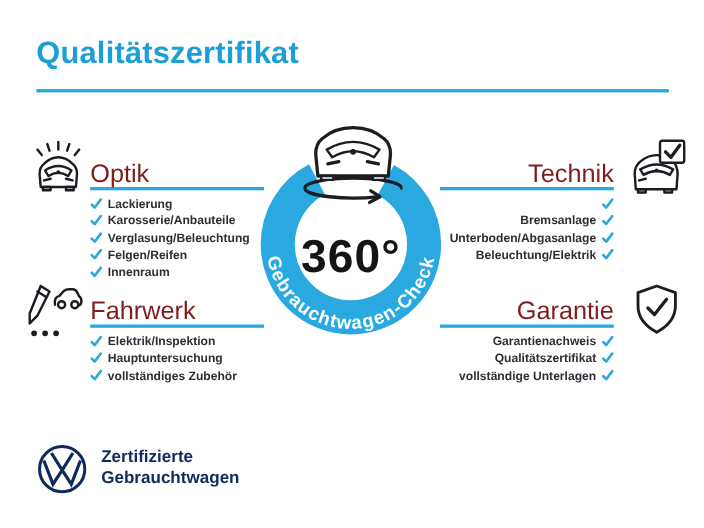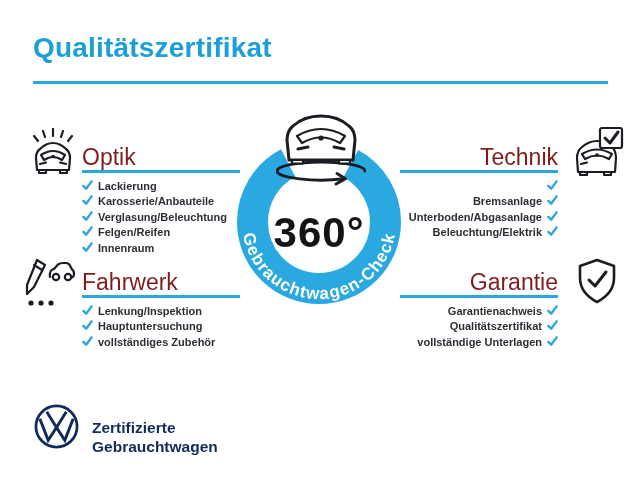--- a/index.html
+++ b/index.html
@@ -36,21 +36,21 @@
   .ico .dot{fill:#1a1d22;stroke:none}
 
   
   .abs{position:absolute}
   .curved{font-size:17px;font-weight:bold;fill:#ffffff;letter-spacing:1.1px;
           font-family:"Liberation Sans",sans-serif}
   .deg{font-size:42px;font-weight:bold;fill:#141414;letter-spacing:1px;
        font-family:"Liberation Sans",sans-serif}
 
   
-  .footer-text{position:absolute;left:92px;top:418px;font-size:15.5px;font-weight:bold;
+  .footer-text{position:absolute;left:92px;top:406px;font-size:15.5px;font-weight:bold;
                color:#102a5c;line-height:19px}
   .vw .ln{fill:none;stroke:#102a5c;stroke-width:2.8;stroke-linecap:butt;stroke-linejoin:miter}
   .vw .mono{fill:none;stroke:#102a5c;stroke-width:3;stroke-linecap:butt;stroke-linejoin:miter}
 </style>
 </head>
 <body>
 
 <div class="title">Qualitätszertifikat</div>
 <div class="title-rule"></div>
 
@@ -176,21 +176,21 @@
   <circle class="dot" cx="27" cy="45" r="2.6"></circle>
 </svg>
 <div class="sec" id="sec-wartung">
   <div class="h">Fahrwerk</div>
   <div class="rule"></div>
   <div class="items">
     <div class="item">
       <svg class="check" viewBox="0 0 12 12">
           <path d="M1.5,6.5 L4.5,9.5 L10.5,1.5"></path>
         </svg>
-      <span class="itxt">Lenkung/Inspektion</span>
+      <span class="itxt">Elektrik/Inspektion</span>
     </div>
     <div class="item">
       <svg class="check" viewBox="0 0 12 12">
           <path d="M1.5,6.5 L4.5,9.5 L10.5,1.5"></path>
         </svg>
       <span class="itxt">Hauptuntersuchung</span>
     </div>
     <div class="item">
       <svg class="check" viewBox="0 0 12 12">
           <path d="M1.5,6.5 L4.5,9.5 L10.5,1.5"></path>

